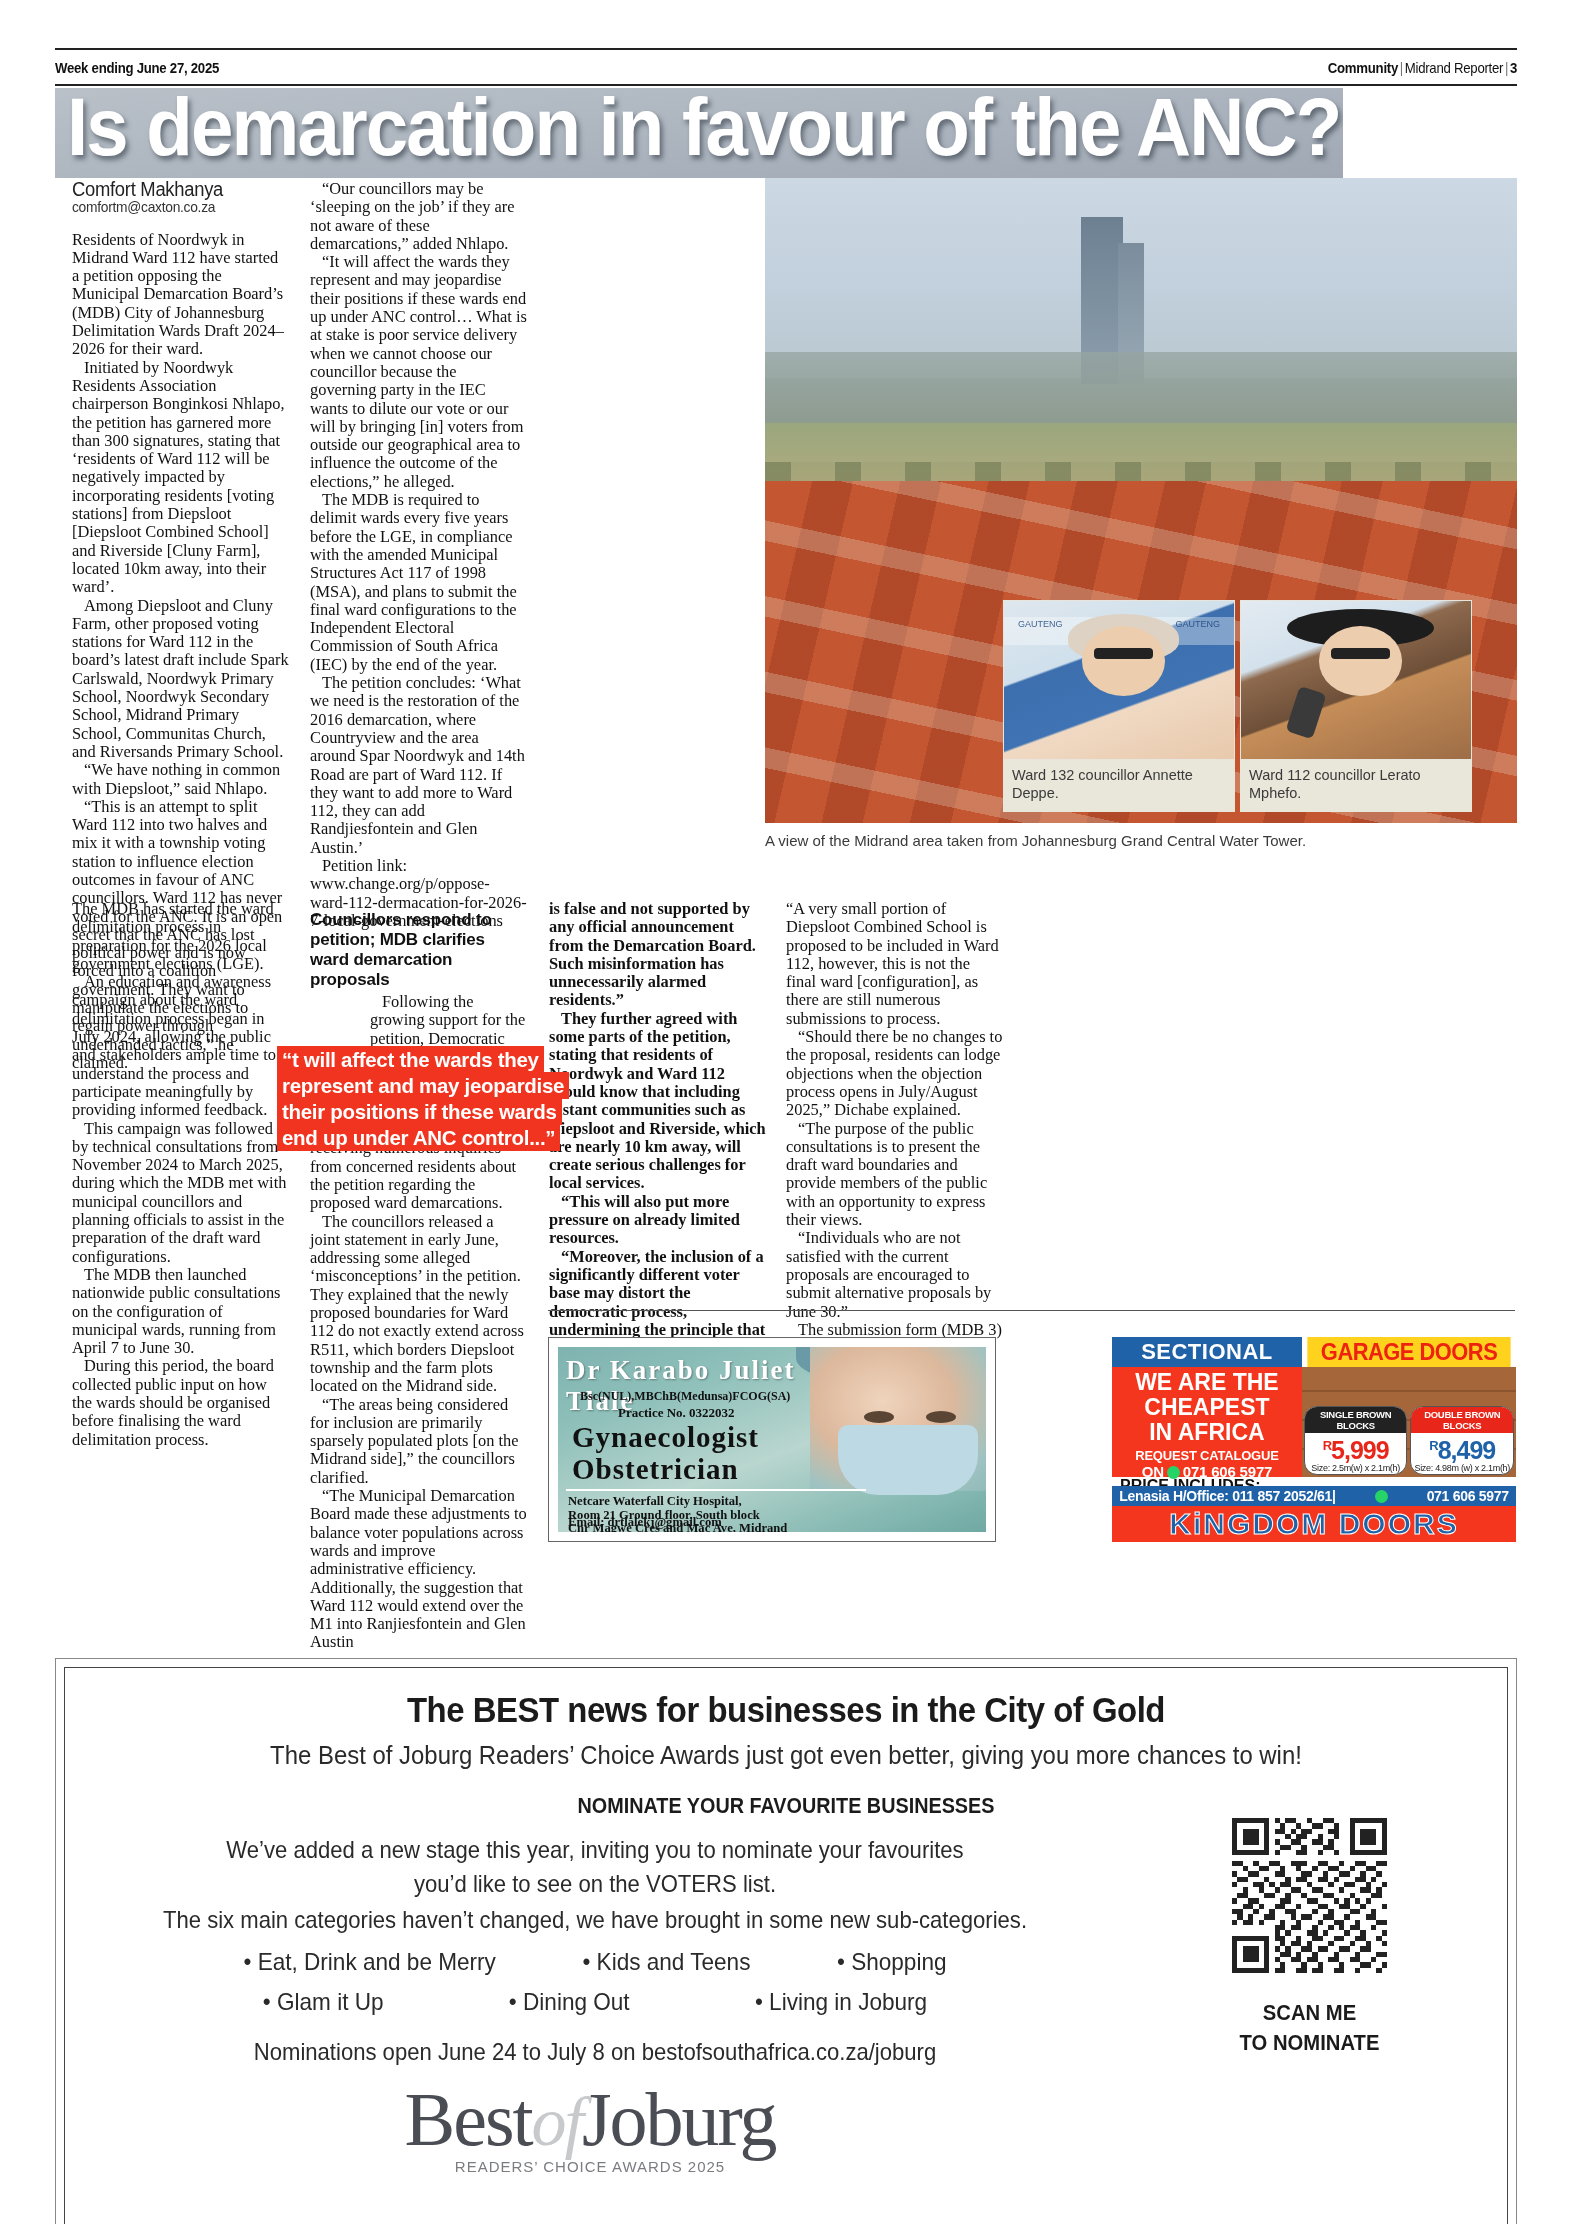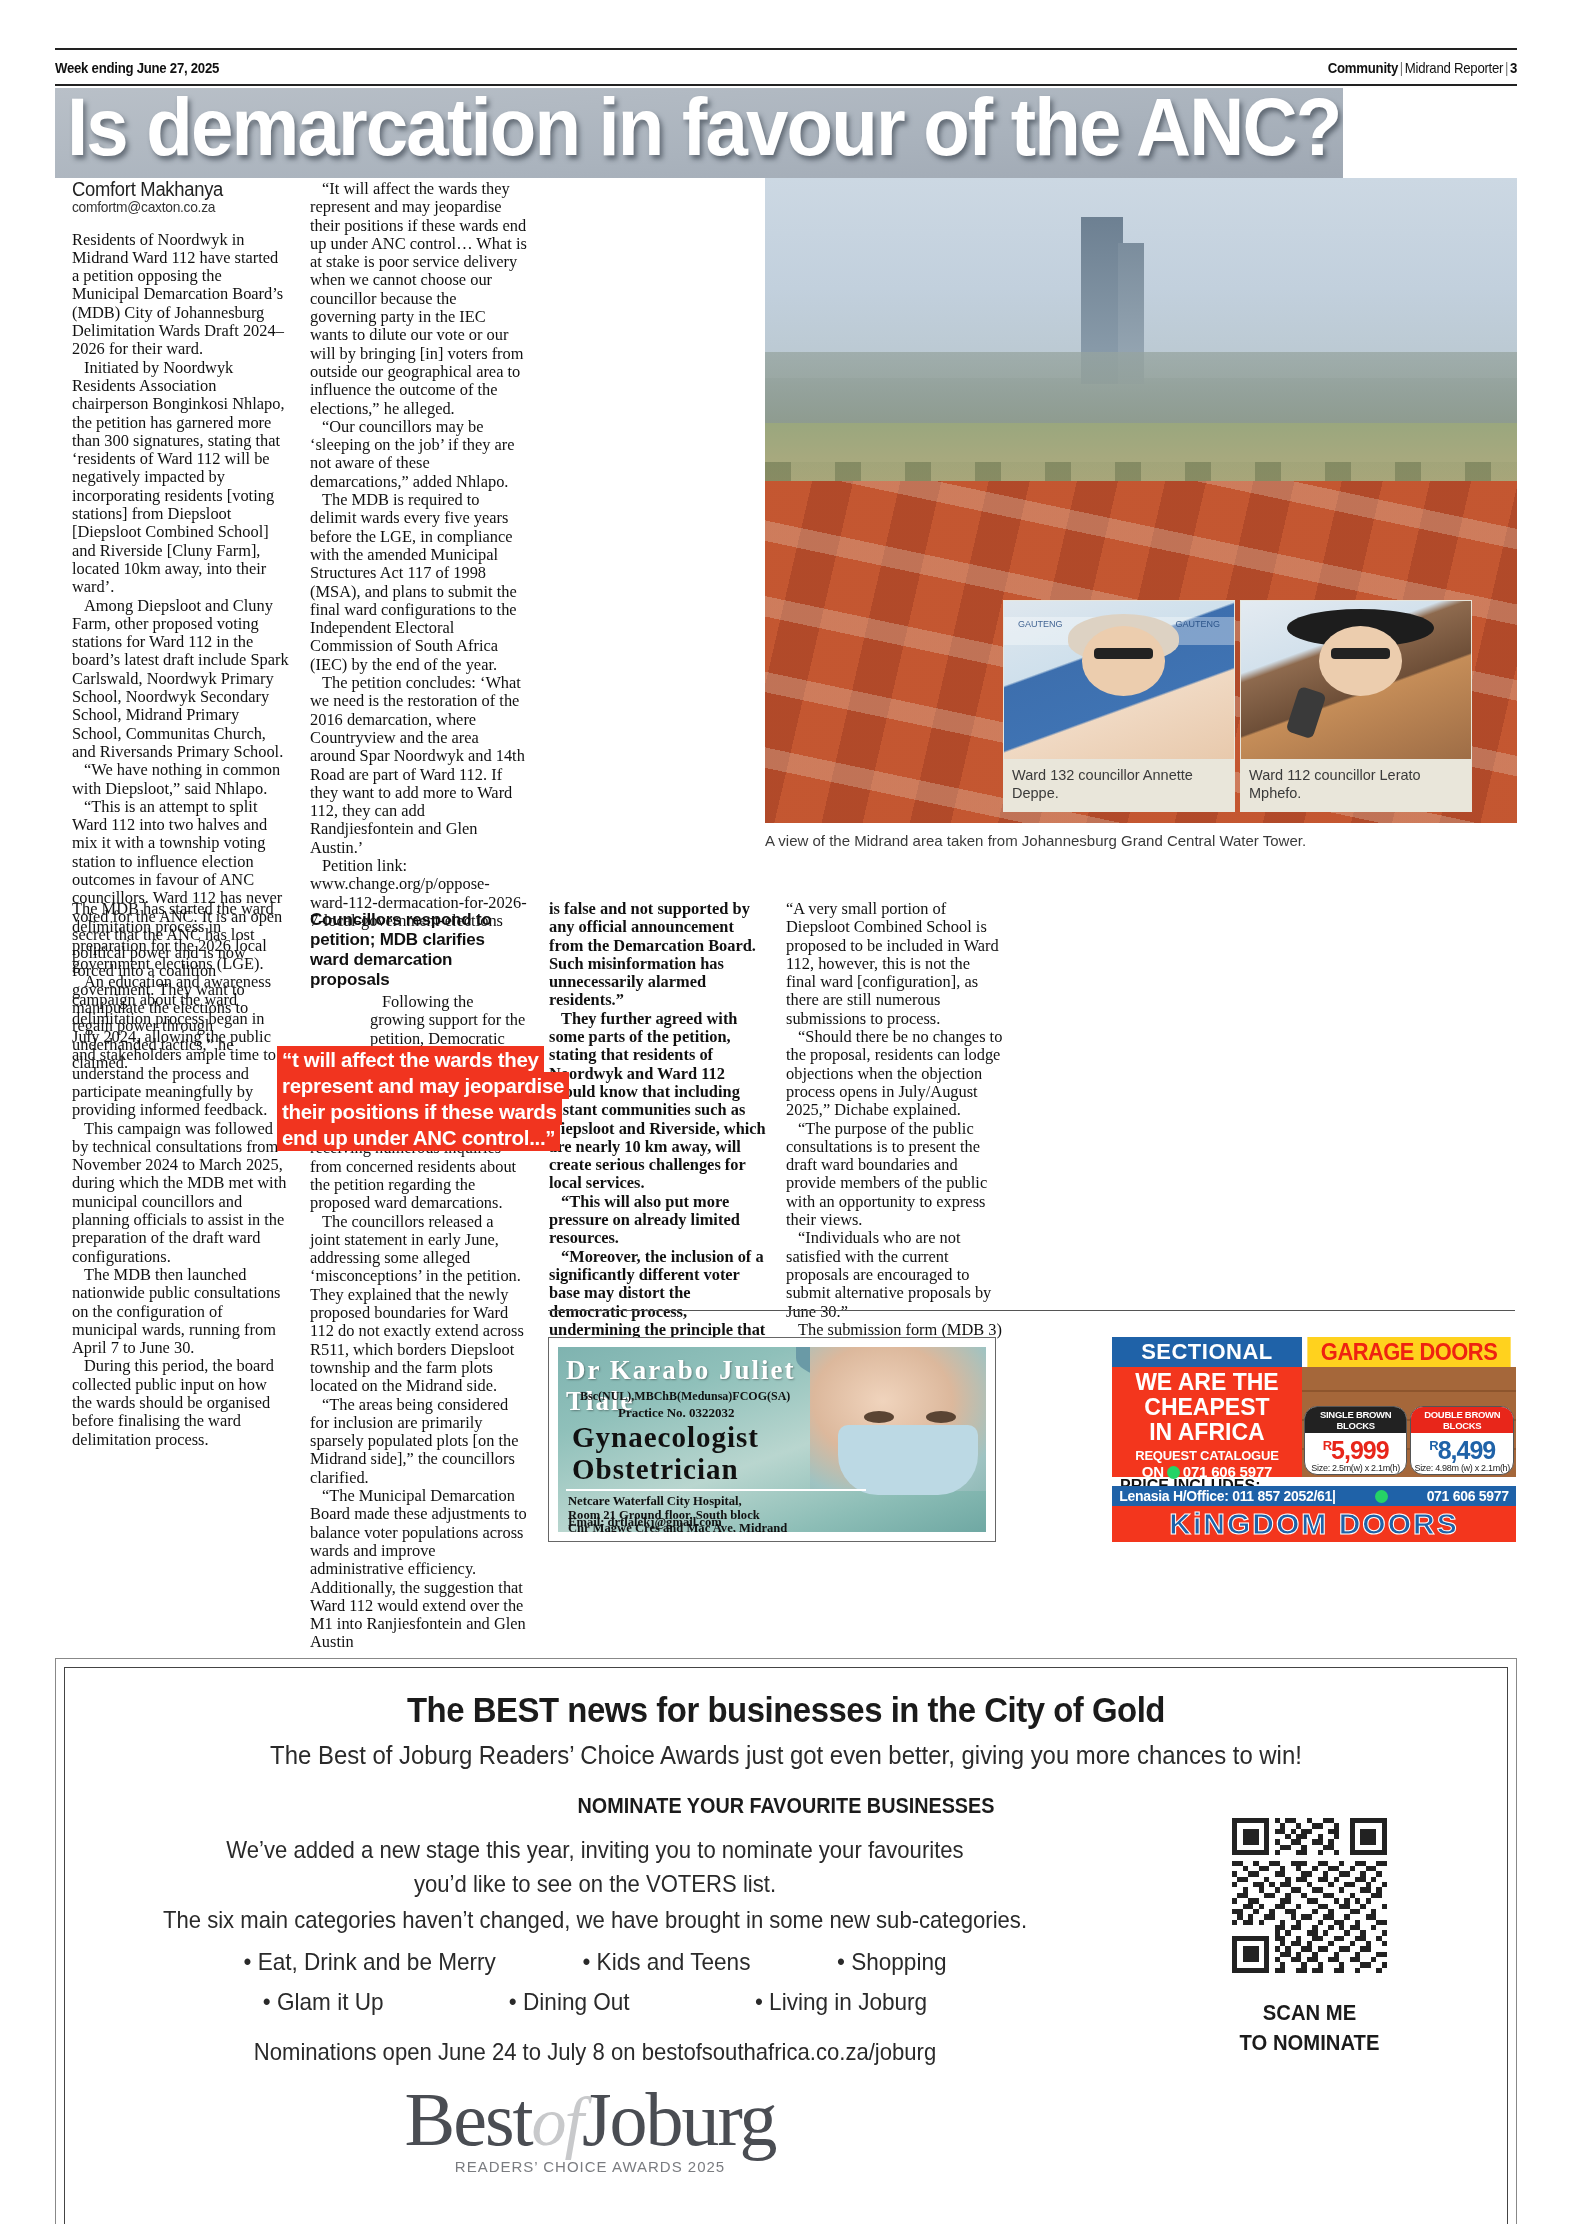--- a/index.html
+++ b/index.html
@@ -389,22 +389,22 @@
     <div class="byline-name">Comfort Makhanya</div>
     <div class="byline-mail">comfortm@caxton.co.za</div>
     <p class="noind">Residents of Noordwyk in Midrand Ward 112 have started a petition opposing the Municipal Demarcation Board’s (MDB) City of Johannesburg Delimitation Wards Draft 2024–2026 for their ward.</p>
     <p>Initiated by Noordwyk Residents Association chairperson Bonginkosi Nhlapo, the petition has garnered more than 300 signatures, stating that ‘residents of Ward 112 will be negatively impacted by incorporating residents [voting stations] from Diepsloot [Diepsloot Combined School] and Riverside [Cluny Farm], located 10km away, into their ward’.</p>
     <p>Among Diepsloot and Cluny Farm, other proposed voting stations for Ward 112 in the board’s latest draft include Spark Carlswald, Noordwyk Primary School, Noordwyk Secondary School, Midrand Primary School, Communitas Church, and Riversands Primary School.</p>
     <p>“We have nothing in common with Diepsloot,” said Nhlapo.</p>
     <p>“This is an attempt to split Ward 112 into two halves and mix it with a township voting station to influence election outcomes in favour of ANC councillors. Ward 112 has never voted for the ANC. It is an open secret that the ANC has lost political power and is now forced into a coalition government. They want to manipulate the elections to regain power through underhanded tactics,” he claimed.</p>
   </div>
 
   <div class="col" id="col2">
+    <p>“Our councillors may be ‘sleeping on the job’ if they are not aware of these demarcations,” added Nhlapo.</p>
     <p>“It will affect the wards they represent and may jeopardise their positions if these wards end up under ANC control… What is at stake is poor service delivery when we cannot choose our councillor because the governing party in the IEC wants to dilute our vote or our will by bringing [in] voters from outside our geographical area to influence the outcome of the elections,” he alleged.</p>
-    <p>“Our councillors may be ‘sleeping on the job’ if they are not aware of these demarcations,” added Nhlapo.</p>
     <p>The MDB is required to delimit wards every five years before the LGE, in compliance with the amended Municipal Structures Act 117 of 1998 (MSA), and plans to submit the final ward configurations to the Independent Electoral Commission of South Africa (IEC) by the end of the year.</p>
     <p>The petition concludes: ‘What we need is the restoration of the 2016 demarcation, where Countryview and the area around Spar Noordwyk and 14th Road are part of Ward 112. If they want to add more to Ward 112, they can add Randjiesfontein and Glen Austin.’</p>
     <p>Petition link: www.change.org/p/oppose-ward-112-dermacation-for-2026-7-local-government-elections</p>
   </div>
 
   <div class="col" id="col1b">
     <p class="noind">The MDB has started the ward delimitation process in preparation for the 2026 local government elections (LGE).</p>
     <p>An education and awareness campaign about the ward delimitation process began in July 2024, allowing the public and stakeholders ample time to understand the process and participate meaningfully by providing informed feedback.</p>
     <p>This campaign was followed by technical consultations from November 2024 to March 2025, during which the MDB met with municipal councillors and planning officials to assist in the preparation of the draft ward configurations.</p>
     <p>The MDB then launched nationwide public consultations on the configuration of municipal wards, running from April 7 to June 30.</p>

